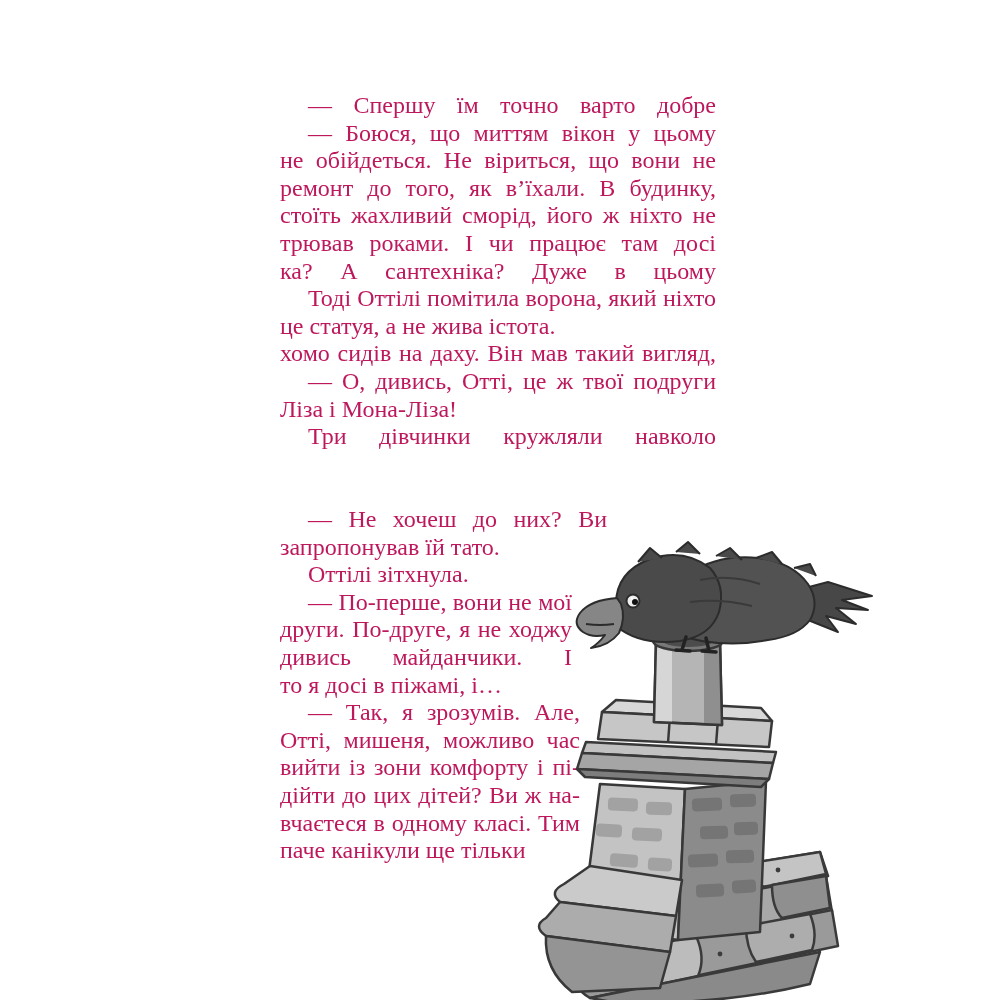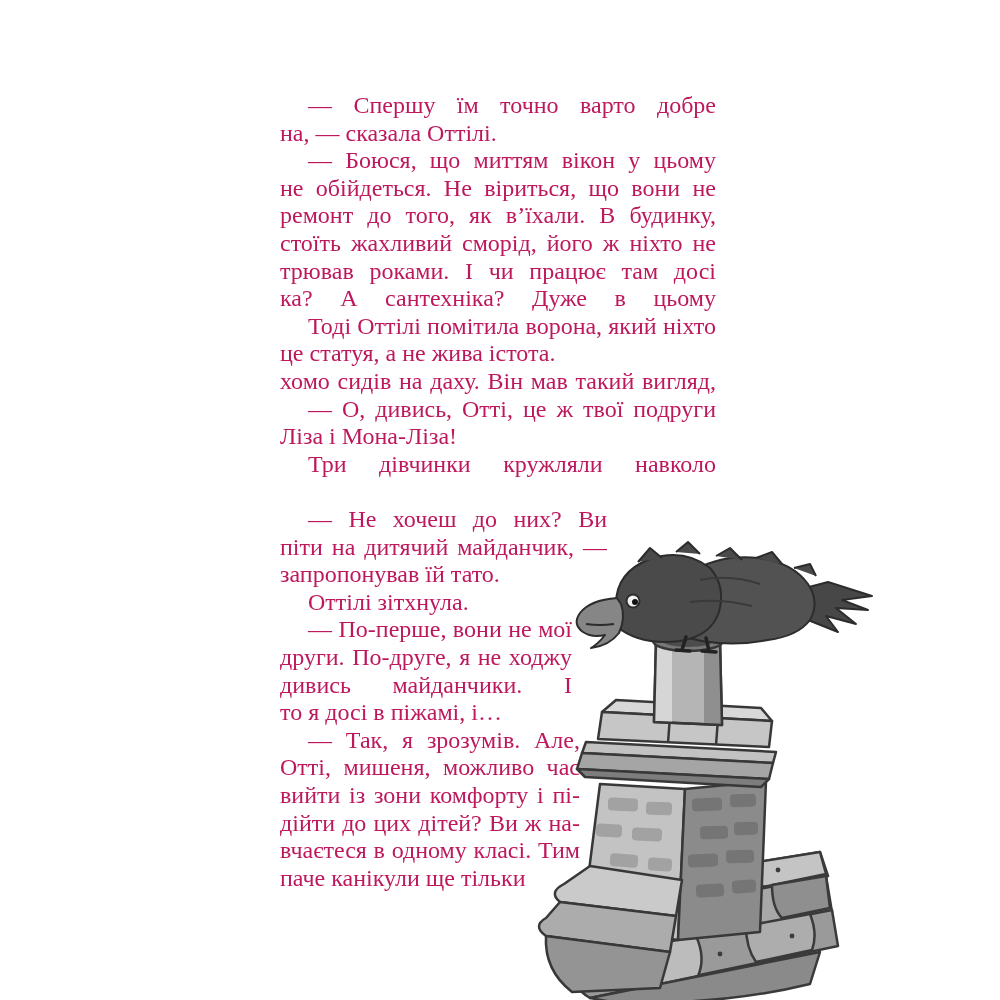--- a/index.html
+++ b/index.html
@@ -25,21 +25,20 @@
   #narrow-block .para:nth-child(3){width:292px;}
   #narrow-block .para:nth-child(4){width:300px;}
   #illustration{position:absolute;left:520px;top:540px;width:480px;height:460px;}
 </style>
 </head>
 <body>
 
 <div id="full-block" class="text-block">
     <div class="para">
       <div class="line indent">— Спершу їм точно варто добре вимити вік-</div>
-      <div class="line para-end">на, — сказала Оттілі.</div>
     </div>
     <div class="para">
       <div class="line indent">— Боюся, що миттям вікон у цьому мишеня</div>
       <div class="line">не обійдеться. Не віриться, що вони не зробили</div>
       <div class="line">ремонт до того, як в’їхали. В будинку, мабуть,</div>
       <div class="line">стоїть жахливий сморід, його ж ніхто не прові-</div>
       <div class="line">трював роками. І чи працює там досі електри-</div>
       <div class="line para-end">ка? А сантехніка? Дуже в цьому сумніваюся.</div>
     </div>
     <div class="para">
@@ -51,21 +50,20 @@
       <div class="line indent">— О, дивись, Отті, це ж твої подруги Мона,</div>
       <div class="line para-end">Ліза і Мона-Ліза!</div>
     </div>
     <div class="para">
       <div class="line indent">Три дівчинки кружляли навколо іржавої</div>
     </div>
   </div>
 <div id="narrow-block" class="text-block">
     <div class="para">
       <div class="line indent">— Не хочеш до них? Ви сказала</div>
-      <div class="line">піти на дитячий майданчик, —</div>
       <div class="line para-end">запропонував їй тато.</div>
     </div>
     <div class="para">
       <div class="line indent para-end">Оттілі зітхнула.</div>
     </div>
     <div class="para">
       <div class="line indent">— По-перше, вони не мої по-</div>
       <div class="line">други. По-друге, я не ходжу на</div>
       <div class="line">дивись майданчики. І взагалі-</div>
       <div class="line para-end">то я досі в піжамі, і…</div>

